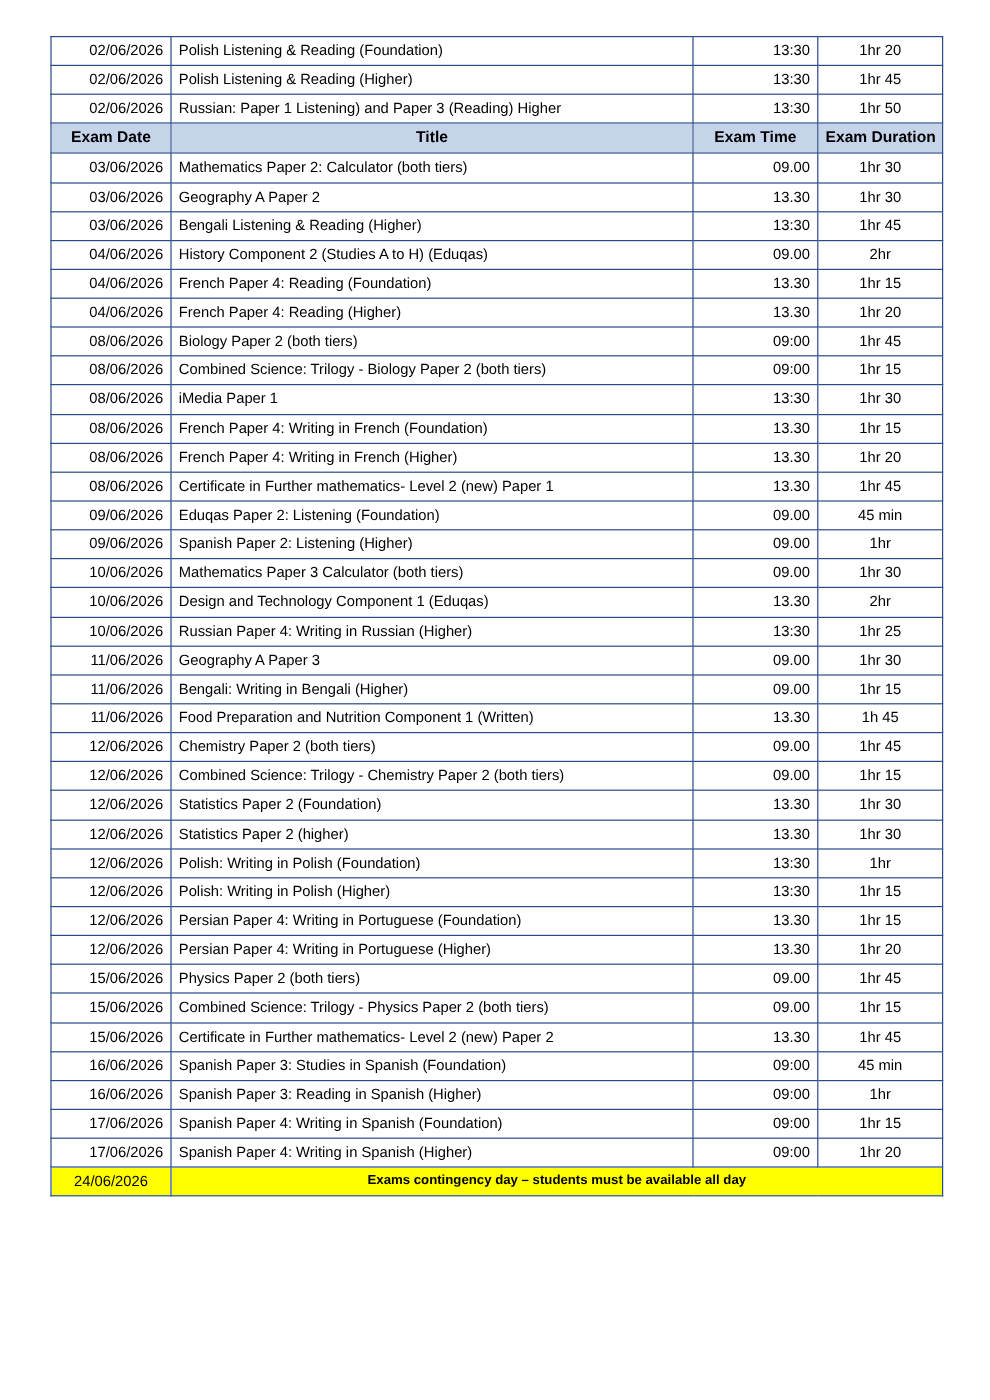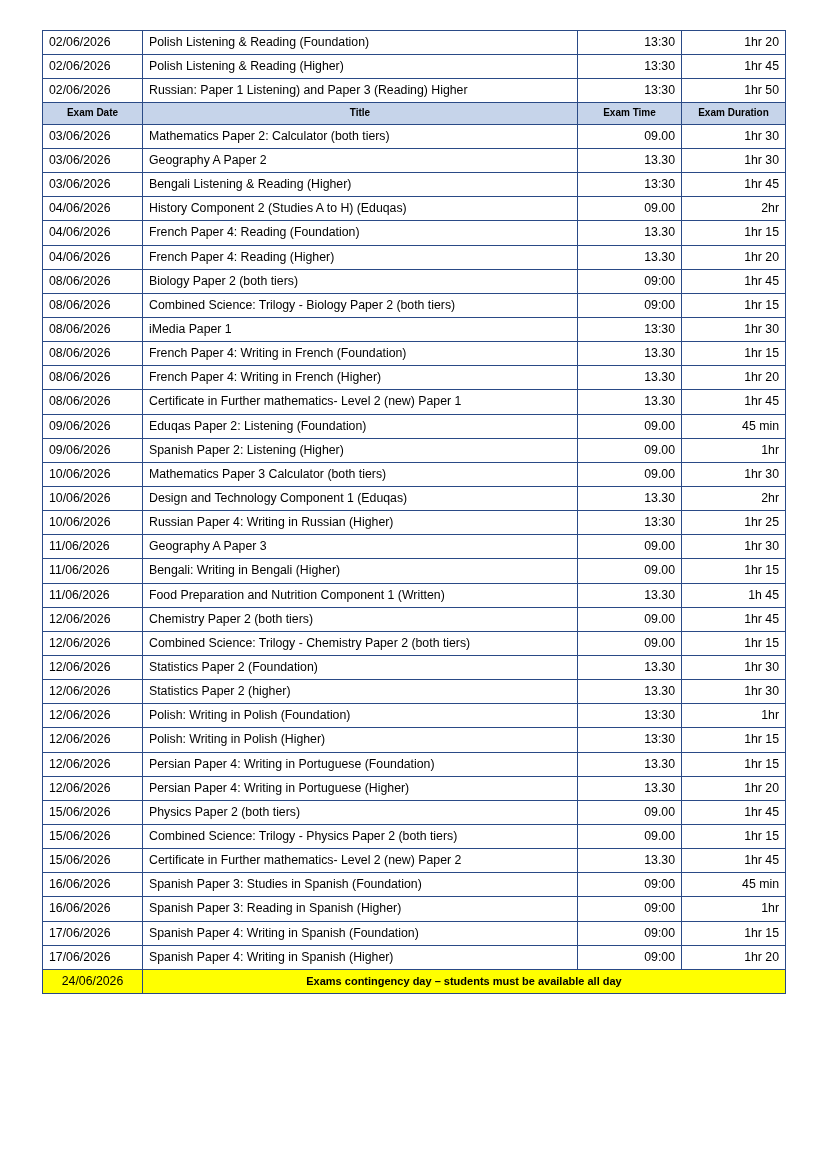--- a/index.html
+++ b/index.html
@@ -35,40 +35,40 @@
     box-sizing: border-box;
     overflow: hidden;
     white-space: nowrap;
   }
   col.c-date { width: 100px; }
   col.c-title { width: 435px; }
   col.c-time { width: 104px; }
   col.c-dur { width: 104px; }
 
   td.date {
-    text-align: left;
+    text-align: right;
   }
   td.title {
     text-align: left;
     margin-left: 12px;
   }
   td.time {
     text-align: right;
     padding-left: 10px;
   }
   td.dur {
-    text-align: right;
+    text-align: center;
     padding-left: 10px;
   }
 
   tr.header-row td {
     background: #c6d4ea;
     font-weight: bold;
     text-align: center;
-    font-size: 10px;
+    font-size: 13px;
   }
   tr.header-row td.title,
   tr.header-row td.time,
   tr.header-row td.dur {
     text-align: center;
     padding-left: 6px;
   }
 
   tr.contingency td {
     background: #ffff00;

